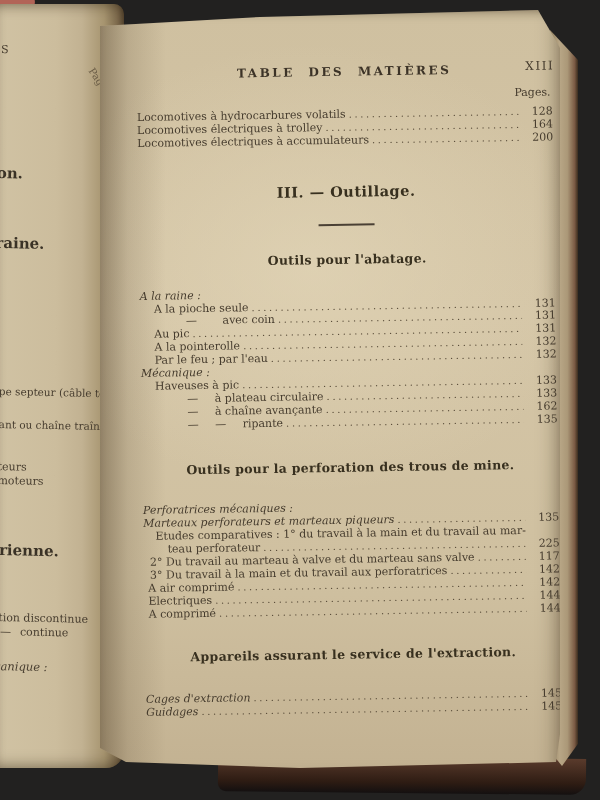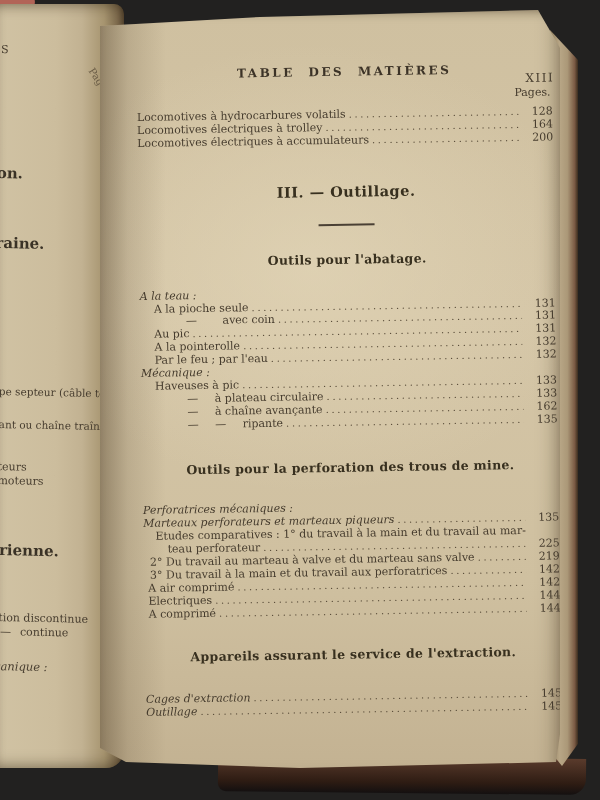--- a/index.html
+++ b/index.html
@@ -51,21 +51,21 @@
     clip-path:polygon(0 16px,160px 7px,438px 0,100% 38px,100% 724px,456px 752px,200px 758px,26px 752px,0 738px);
     box-shadow:inset 0 8px 12px -8px rgba(50,35,15,.55), inset -16px 0 20px -14px rgba(50,35,15,.5);
   }
   .rp-content{
     position:absolute;left:36px;top:54px;width:416px;
     transform:rotate(-0.9deg);transform-origin:0 0;
     color:#453b2d;
   }
   .rp-header{position:relative;text-align:center;}
   .rp-title{font-size:12px;font-weight:bold;letter-spacing:2.5px;word-spacing:7px;color:#3c3327;}
-  .rp-folio{position:absolute;right:-2px;top:13px;font-size:12px;letter-spacing:1.5px;color:#453b2d;}
+  .rp-folio{position:absolute;right:-2px;top:1px;font-size:12px;letter-spacing:1.5px;color:#453b2d;}
   .pages-label{text-align:right;margin-top:9px;padding-right:2px;font-size:11px;color:#453b2d;}
   
   .group{}
   .g-section{margin-top:36px;text-align:center;font-size:14.5px;font-weight:bold;letter-spacing:.5px;color:#38301f;}
   .g-rule{width:56px;border-top:2px solid #4a4034;margin:24px auto 0;}
   .g-subheading{margin-top:26px;text-align:center;font-size:12.5px;font-weight:bold;letter-spacing:.3px;color:#38301f;}
   #toc-groups > .group:nth-child(1){margin-top:6px;}
   #toc-groups > .group:nth-child(5){margin-top:20px;}
   #toc-groups > .group:nth-child(6){margin-top:32px;}
   #toc-groups > .group:nth-child(7){margin-top:26px;}
@@ -150,21 +150,21 @@
               <span class="lab" style="padding-left: 0px;">Locomotives électriques à accumulateurs</span>
               <span class="ldr"></span>
               <span class="pg">200</span>
             </div>
           </div>
           <div class="group g-section">III. — Outillage.</div>
           <div class="group g-rule"></div>
           <div class="group g-subheading">Outils pour l'abatage.</div>
           <div class="group g-entries">
             <div class="row it">
-              <span class="lab" style="padding-left: 0px;">A la teau :</span>
+              <span class="lab" style="padding-left: 0px;">A la raine :</span>
               <span class="fill"></span>
               <span class="pg"></span>
             </div>
             <div class="row">
               <span class="lab" style="padding-left: 14px;">A la pioche seule</span>
               <span class="ldr"></span>
               <span class="pg">131</span>
             </div>
             <div class="row">
               <span class="lab" style="padding-left: 46px;">—   avec coin</span>
@@ -230,21 +230,21 @@
               <span class="pg"></span>
             </div>
             <div class="row">
               <span class="lab" style="padding-left: 24px;">teau perforateur</span>
               <span class="ldr"></span>
               <span class="pg">225</span>
             </div>
             <div class="row">
               <span class="lab" style="padding-left: 6px;">2° Du travail au marteau à valve et du marteau sans valve</span>
               <span class="ldr"></span>
-              <span class="pg">219</span>
+              <span class="pg">117</span>
             </div>
             <div class="row">
               <span class="lab" style="padding-left: 6px;">3° Du travail à la main et du travail aux perforatrices</span>
               <span class="ldr"></span>
               <span class="pg">142</span>
             </div>
             <div class="row">
               <span class="lab" style="padding-left: 4px;">A air comprimé</span>
               <span class="ldr"></span>
               <span class="pg">142</span>
@@ -261,21 +261,21 @@
             </div>
           </div>
           <div class="group g-subheading">Appareils assurant le service de l'extraction.</div>
           <div class="group g-entries">
             <div class="row it">
               <span class="lab" style="padding-left: 0px;">Cages d'extraction</span>
               <span class="ldr"></span>
               <span class="pg">145</span>
             </div>
             <div class="row it">
-              <span class="lab" style="padding-left: 0px;">Outillage</span>
+              <span class="lab" style="padding-left: 0px;">Guidages</span>
               <span class="ldr"></span>
               <span class="pg">145</span>
             </div>
           </div>
         </div>
     </div>
   </div>
 </div>
 
 </body></html>

